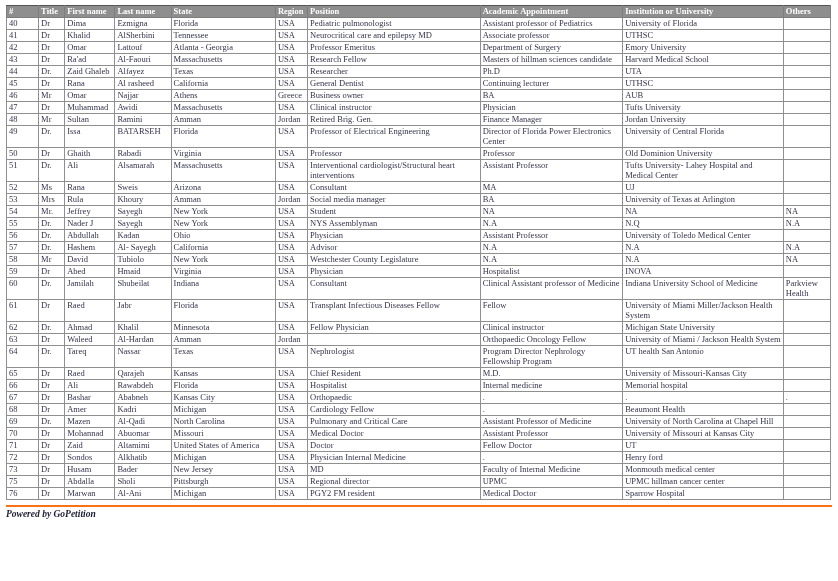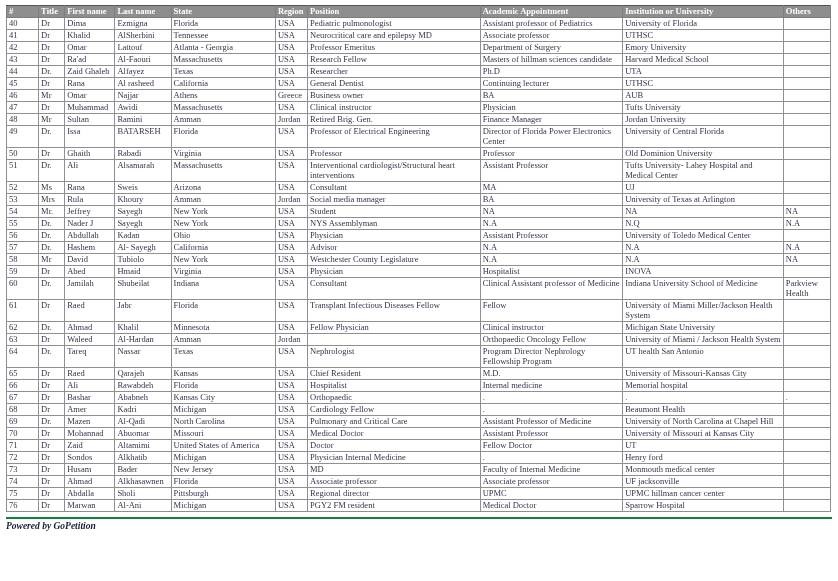--- a/index.html
+++ b/index.html
@@ -52,21 +52,21 @@
   col.c-state{ width: 104px; }
   col.c-reg  { width: 32px; }
   col.c-pos  { width: 172px; }
   col.c-acad { width: 142px; }
   col.c-inst { width: 160px; }
   col.c-oth  { width: 47px; }
 
   .footer {
     width: 826px;
     margin-top: 5px;
-    border-top: 2px solid #15803d;
+    border-top: 2px solid #f97316;
     padding-top: 2px;
   }
   .footer-text {
     font-weight: bold;
     font-style: italic;
     font-size: 9.5px;
     color: #1c1c33;
     margin: 0;
   }
 </style>
@@ -505,32 +505,20 @@
           <td>Husam</td>
           <td>Bader</td>
           <td>New Jersey</td>
           <td>USA</td>
           <td>MD</td>
           <td>Faculty of Internal Medicine</td>
           <td>Monmouth medical center</td>
           <td></td>
         </tr>
         <tr>
-          <td>74</td>
-          <td>Dr</td>
-          <td>Ahmad</td>
-          <td>Alkhasawnen</td>
-          <td>Florida</td>
-          <td>USA</td>
-          <td>Associate professor</td>
-          <td>Associate professor</td>
-          <td>UF jacksonville</td>
-          <td></td>
-        </tr>
-        <tr>
           <td>75</td>
           <td>Dr</td>
           <td>Abdalla</td>
           <td>Sholi</td>
           <td>Pittsburgh</td>
           <td>USA</td>
           <td>Regional director</td>
           <td>UPMC</td>
           <td>UPMC hillman cancer center</td>
           <td></td>

